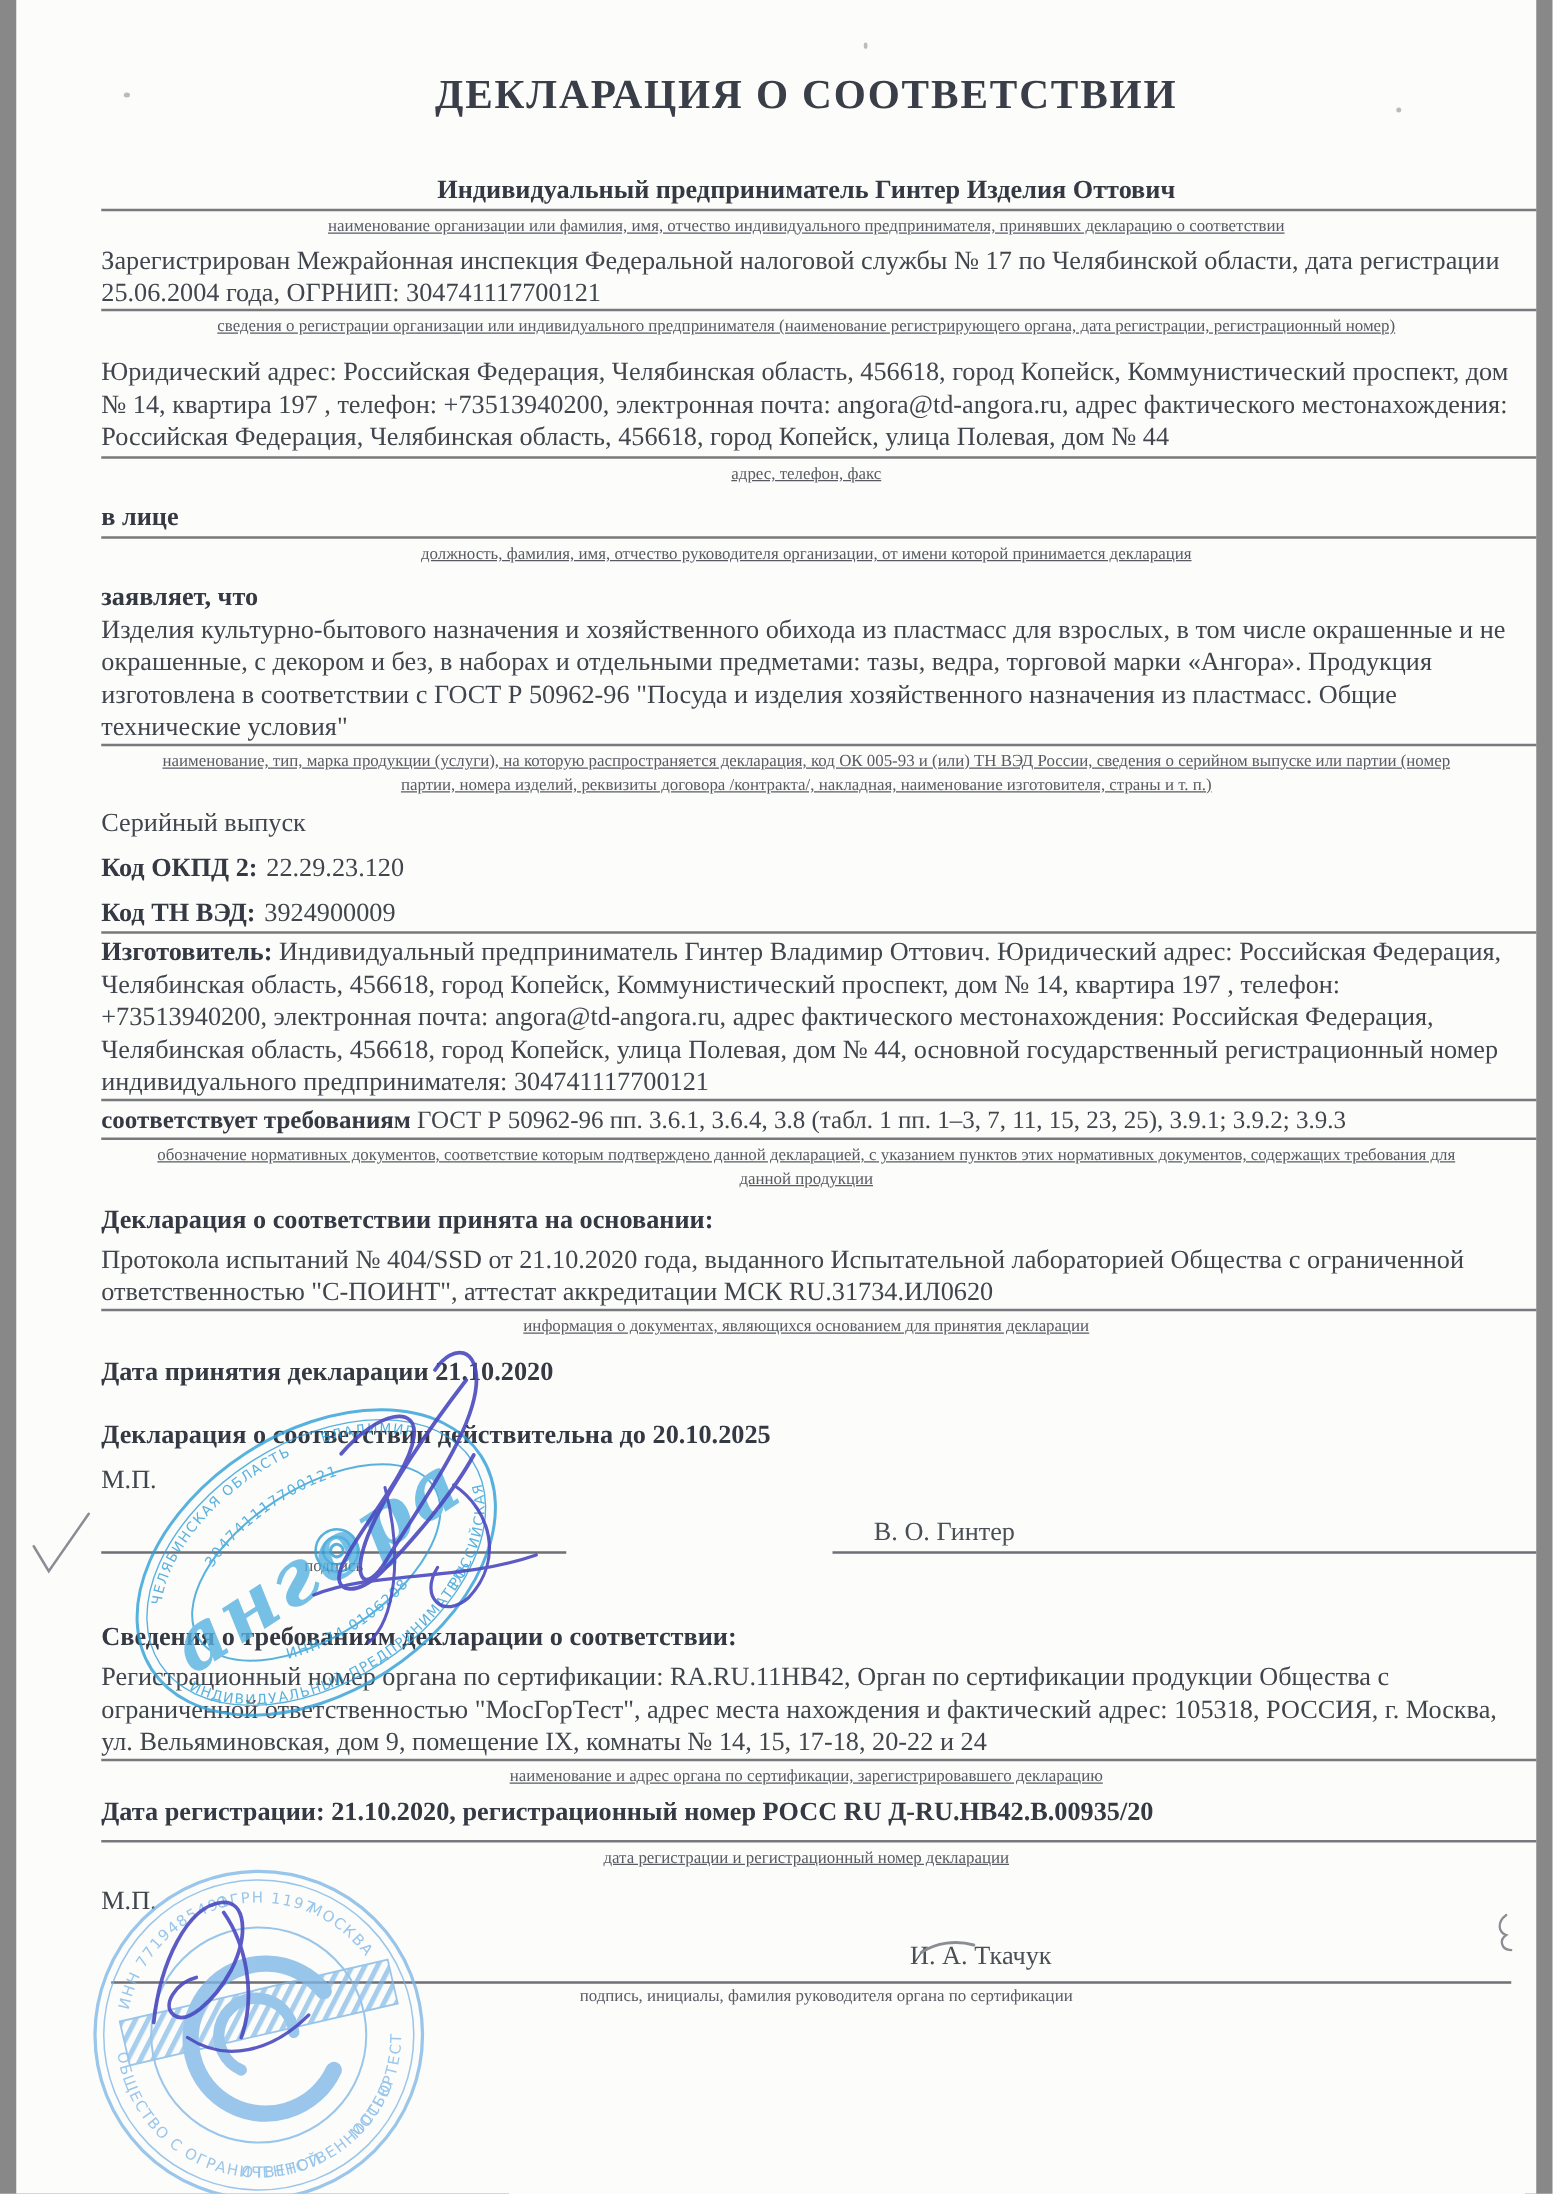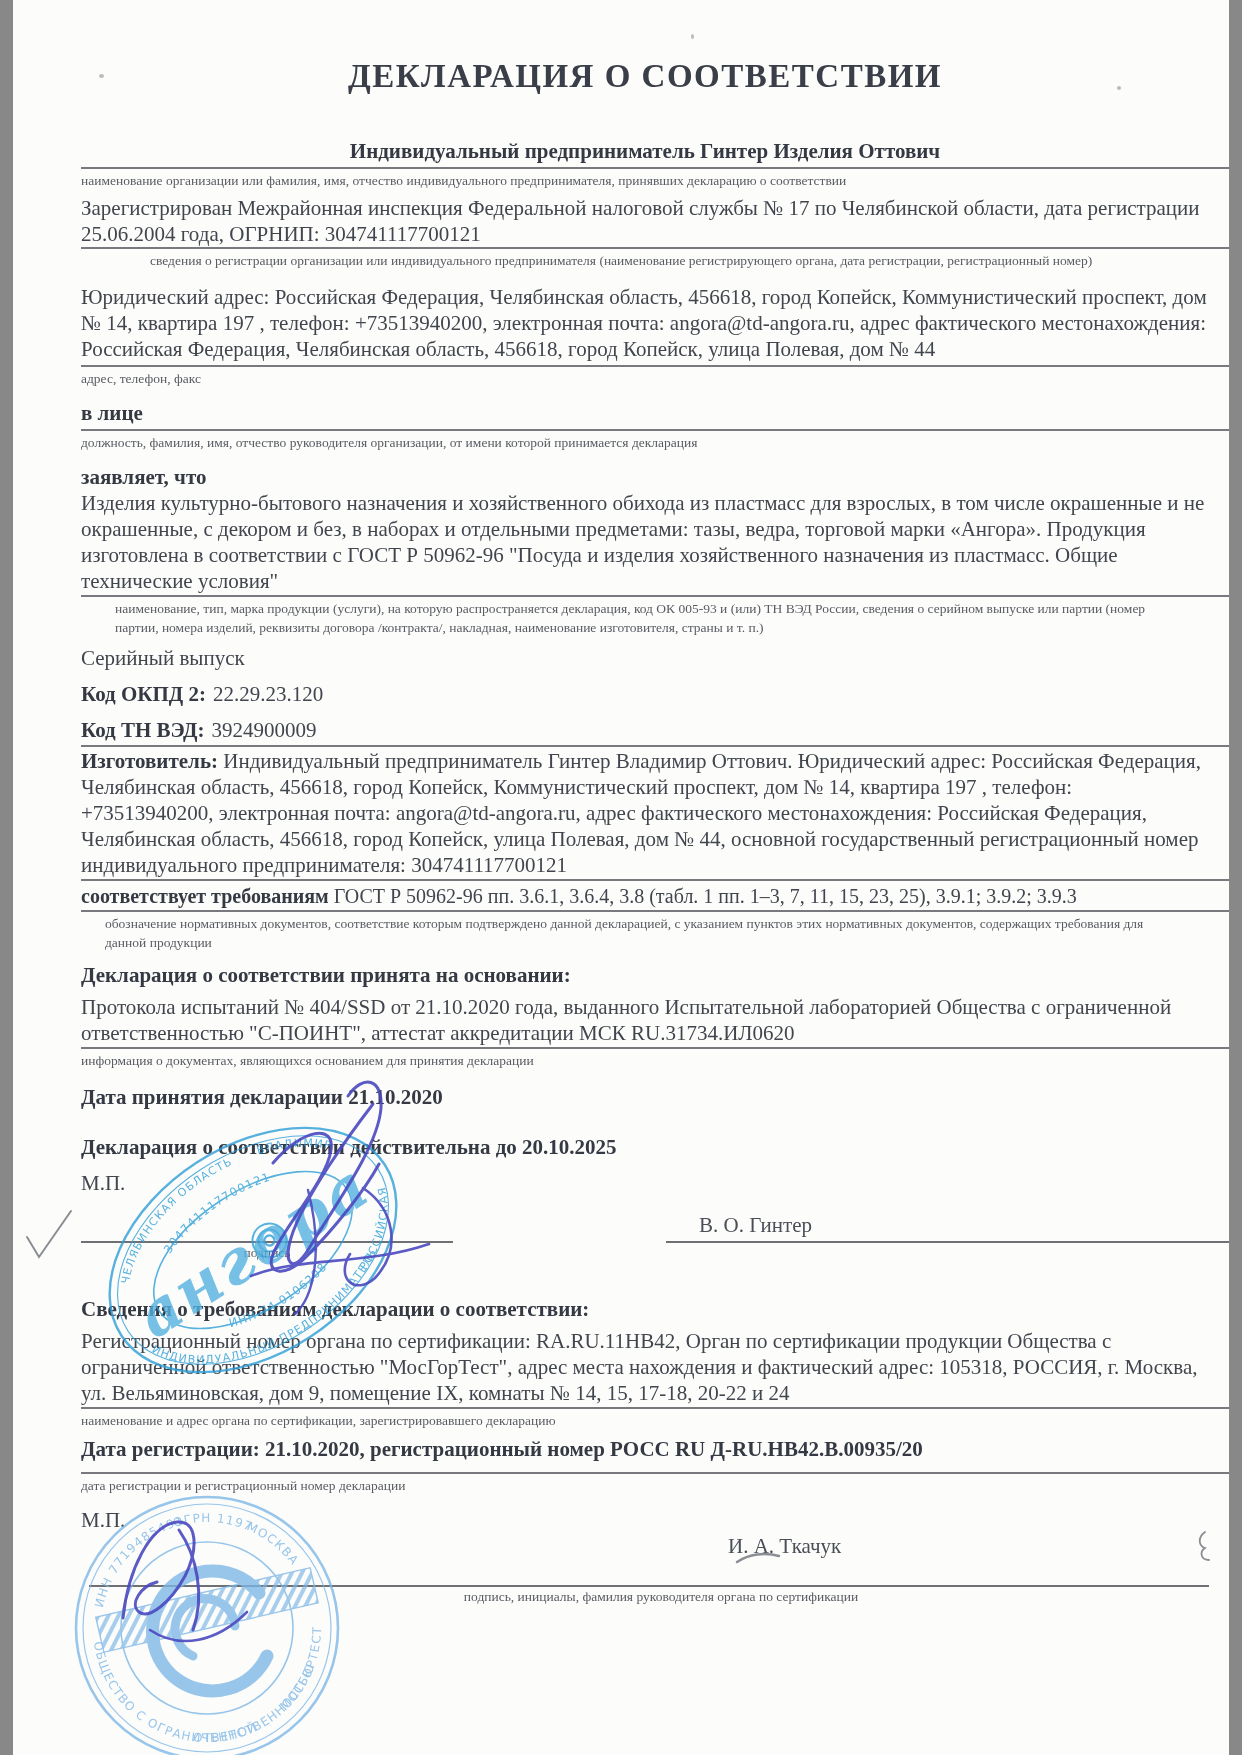--- a/index.html
+++ b/index.html
@@ -22,21 +22,21 @@
     margin:0 auto;
   }
   .content{position:absolute;left:68px;top:0;width:1128px;}
   .title{margin-top:56px;font-size:33px;line-height:40px;font-weight:bold;
          text-align:center;letter-spacing:1.5px;color:#3a3e48;}
   .subtitle{margin-top:42px;font-size:21px;line-height:26px;font-weight:bold;
             text-align:center;color:var(--ink-bold);}
   .body-text{font-size:21px;line-height:26px;margin:0;}
   .b{font-weight:bold;color:var(--ink-bold);}
   .rule{height:2px;background:var(--rule);opacity:.8;margin-right:-40px;}
-  .caption{font-size:13.5px;line-height:19px;color:var(--caption);margin:0 auto;}
+  .caption{font-size:13.5px;line-height:19px;text-align:center;color:var(--caption);margin:0 auto;text-decoration:underline;}
   .mt1{margin-top:1px}.mt2{margin-top:2px}.mt3{margin-top:3px}
   .mt5{margin-top:5px}.mt6{margin-top:6px}.mt8{margin-top:8px}.mt10{margin-top:10px}
   .mt12{margin-top:12px}.mt14{margin-top:14px}.mt16{margin-top:24px}
   .val{margin-left:7px;}
   .nowrap{white-space:nowrap;margin-right:-70px;font-size:20px;}
   .w990{max-width:990px}.w1040{max-width:1060px}.w1080{max-width:1080px}
   .sig-row{position:relative;height:92px;}
   .sig-line{position:absolute;height:2px;background:var(--rule);opacity:.85;}
   .sig-name{position:absolute;font-size:21px;line-height:26px;color:#4a4e56;}
   .sig-cap{position:absolute;font-size:13.5px;color:var(--caption);text-align:center;}
@@ -118,21 +118,21 @@
     <div class="rule mt1"></div>
     <div class="caption mt2">наименование и адрес органа по сертификации, зарегистрировавшего декларацию</div>
 
     <p class="body-text b mt6">Дата регистрации: 21.10.2020, регистрационный номер РОСС RU Д-RU.НВ42.В.00935/20</p>
     <div class="rule mt10"></div>
     <div class="caption mt2">дата регистрации и регистрационный номер декларации</div>
 
     <p class="body-text mt12">М.П.</p>
 
     <div class="sig-row2">
-      <div class="sig-name" style="left:647px;top:0;">И. А. Ткачук</div>
+      <div class="sig-name" style="left:647px;top:18px;">И. А. Ткачук</div>
       <div class="sig-line" style="left:8px;top:52px;width:1120px;"></div>
       <div class="sig-cap" style="left:16px;top:56px;width:1128px;">подпись, инициалы, фамилия руководителя органа по сертификации</div>
     </div>
   </div>
 
   <svg class="overlay" style="left:70px;top:1120px;opacity:.8;" width="340" height="260" viewBox="0 0 340 260">
     <g transform="rotate(-33 170 130)">
       <ellipse class="st1" cx="170" cy="130" rx="157" ry="104" stroke-width="2.4"></ellipse>
       <ellipse class="st1" cx="170" cy="130" rx="149" ry="96" stroke-width="1.1"></ellipse>
       <ellipse class="st1" cx="170" cy="130" rx="112" ry="59" stroke-width="1.6"></ellipse>

